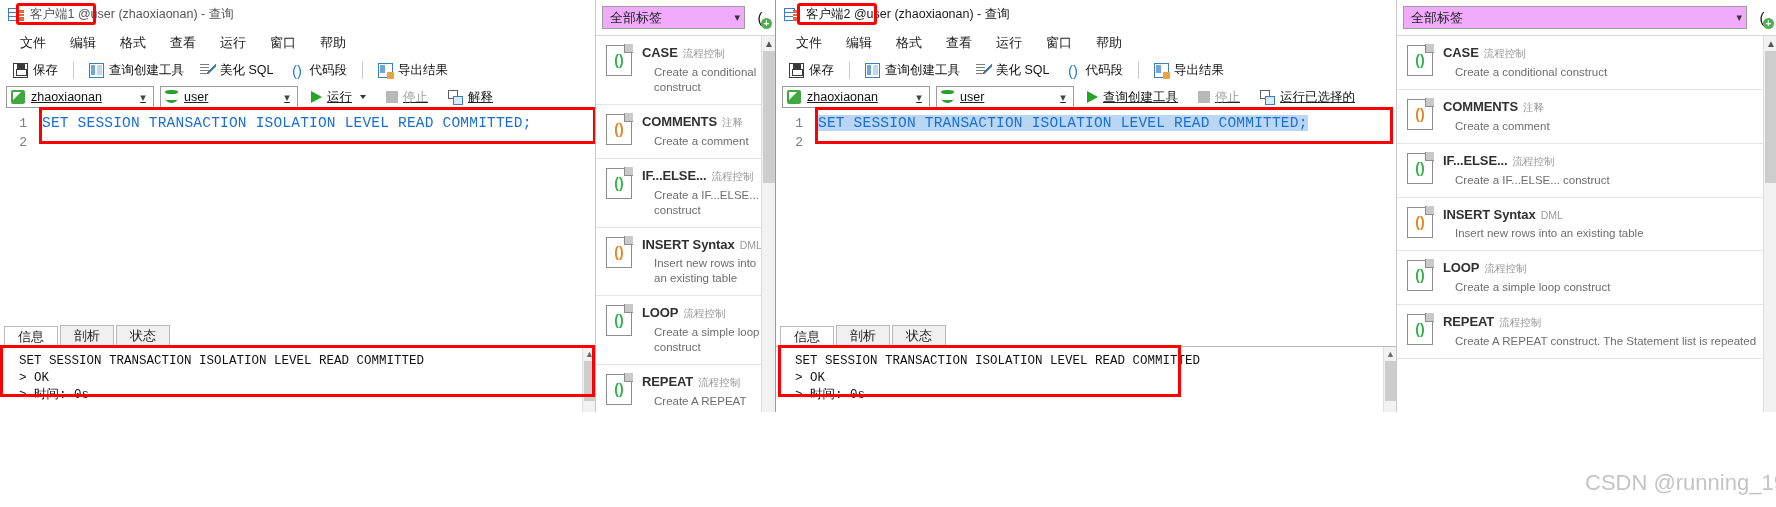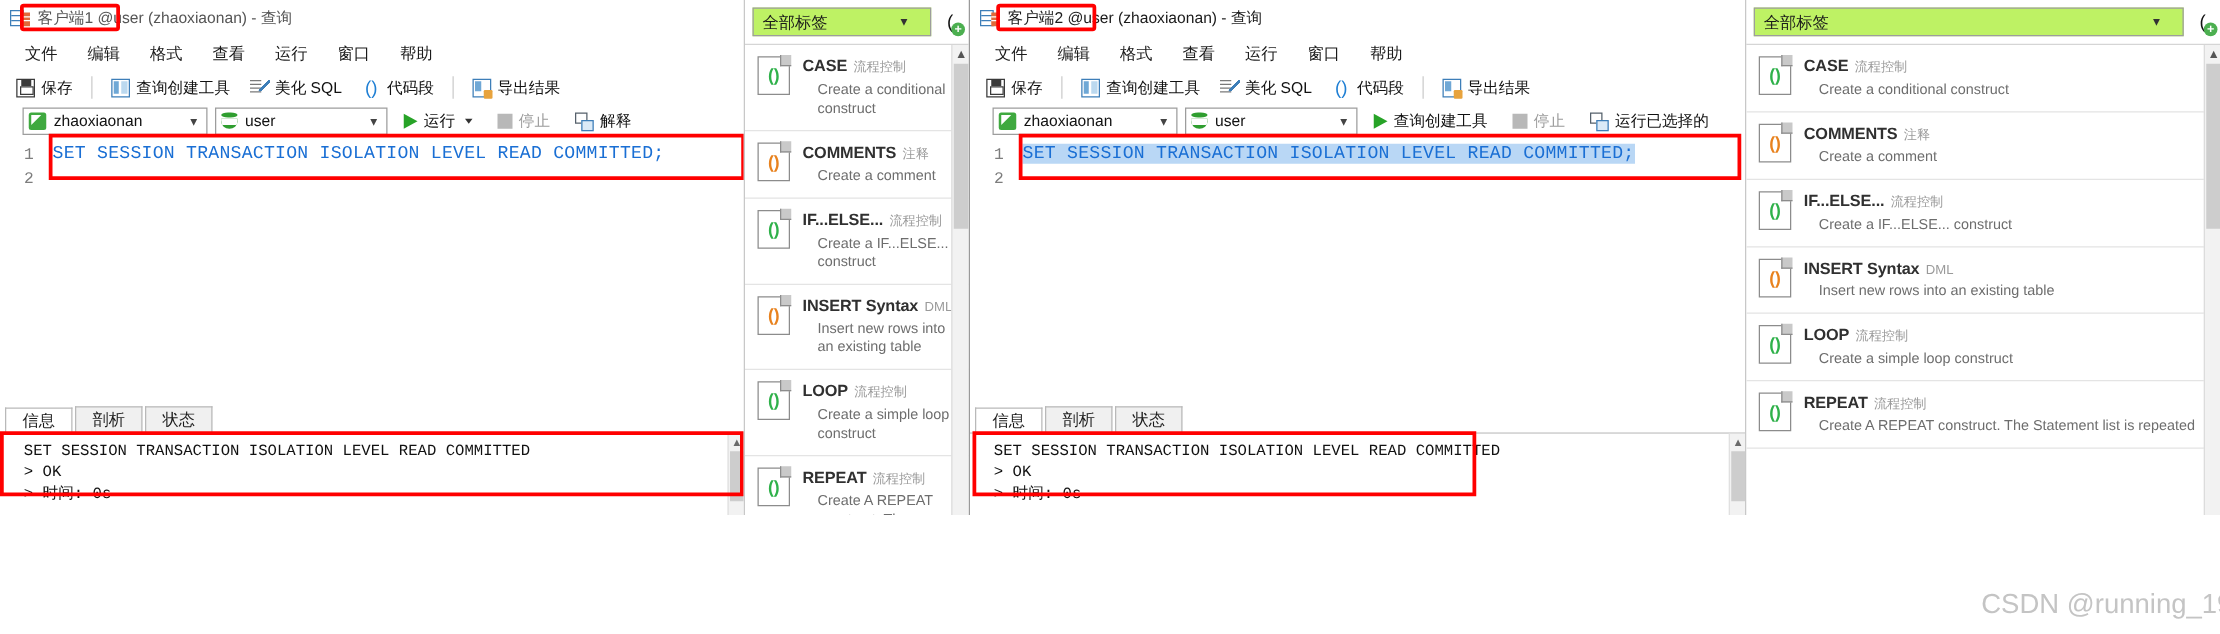--- a/index.html
+++ b/index.html
@@ -76,21 +76,21 @@
   
   .ic.stop { background:#b8b8b8; width:12px; height:12px; }
   
   .ic.explain::before { content:""; position:absolute; left:0; top:0; width:8px; height:7px; border:1.4px solid #55606b; background:#fff; }
   .ic.explain::after  { content:""; position:absolute; right:0; bottom:0; width:8px; height:7px; border:1.4px solid #3d7eb8; background:#dbeaf7; }
   .caret-sm { width:0;height:0;border-left:3.5px solid transparent;border-right:3.5px solid transparent;border-top:4.5px solid #333; margin-left:3px; }
 
   .dim { color:#9b9b9b; }
 
   
-  .selrow { display:flex; align-items:center; height:26px; padding-left:18px; gap:6px; background:#ffffff; }
+  .selrow { display:flex; align-items:center; height:26px; padding-left:6px; gap:6px; background:#ffffff;text-decoration:underline; }
   .combo {
     height:22px; display:flex; align-items:center; gap:6px;
     border:1px solid #9d9d9d; background:#ffffff; padding:0 2px 0 4px;
     font-size:12.5px; color:#111;
   }
   .combo .lbl { flex:1; white-space:nowrap; overflow:hidden; }
   .combo .chev { width:16px; text-align:center; color:#444; font-size:11px; }
   .ic.conn { width:14px;height:14px; background:#3fa93f; border-radius:2px; position:relative;}
   .ic.conn::after { content:""; position:absolute; left:2px; top:2px; width:0;height:0;
       border-left:8px solid #ffffff; border-bottom:8px solid transparent; }
@@ -113,21 +113,21 @@
   }
   .codearea .selected { background:#b9d7f5; }
 
   .editor-hl { position:absolute; border:3px solid #ff0000; pointer-events:none; }
 
   
   .snippets { position:absolute; top:0; background:#ffffff; border-left:1px solid #c8c8c8; display:flex; flex-direction:column; }
   .snip-head { display:flex; align-items:center; gap:4px; padding:6px 4px 6px 6px; }
   .snip-select {
     flex:1; height:23px; display:flex; align-items:center; justify-content:space-between;
-    border:1px solid #9d9d9d; background:#bef264; padding:0 18px 0 7px; font-size:13px; color:#1a1a1a;
+    border:1px solid #9d9d9d; background:#f0abfc; padding:0 4px 0 7px; font-size:13px; color:#1a1a1a;
   }
   .snip-add { width:22px; height:22px; position:relative; flex:none; color:#111; font-size:15px; line-height:22px; text-align:center; }
   .snip-add .plus { position:absolute; right:-1px; bottom:0px; width:11px; height:11px; border-radius:50%; background:#4caf50;
      color:#fff; font-size:10px; line-height:11px; text-align:center; font-weight:bold;}
   .snip-list { flex:1; overflow:hidden; position:relative; border-top:1px solid #d5d5d5; }
   .snip-item { display:flex; gap:10px; padding:9px 8px 9px 10px; border-bottom:1px solid #e4e4e4; }
   .snip-ficon { width:26px; height:31px; flex:none; position:relative; }
   .snip-ficon .page { position:absolute; inset:0; border:1.6px solid #8c8c8c; background:#ffffff; }
   .snip-ficon .fold { position:absolute; right:-1px; top:-1px; width:9px; height:9px; background:#c9c9c9; border-left:1.6px solid #8c8c8c; border-bottom:1.6px solid #8c8c8c; }
   .snip-ficon .paren { position:absolute; left:0; right:0; top:8px; text-align:center; font-size:14px; line-height:14px; font-weight:bold; }

